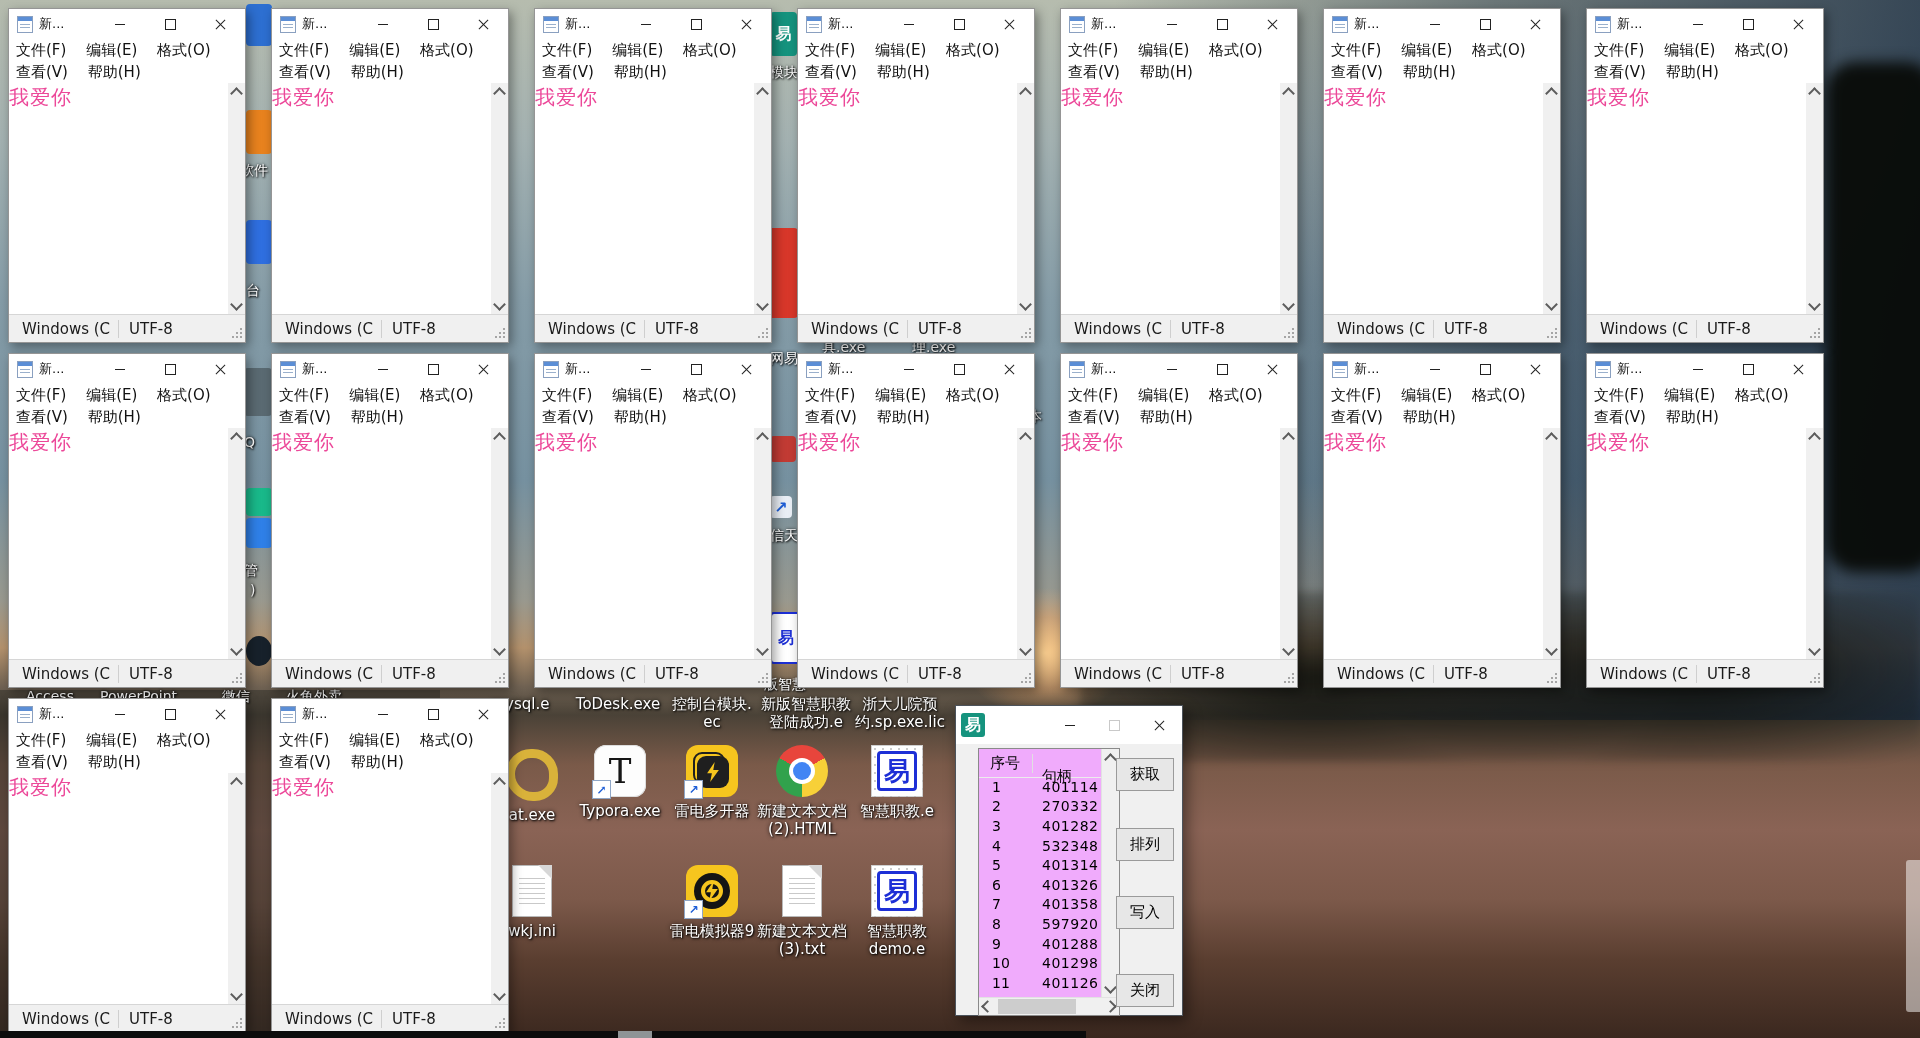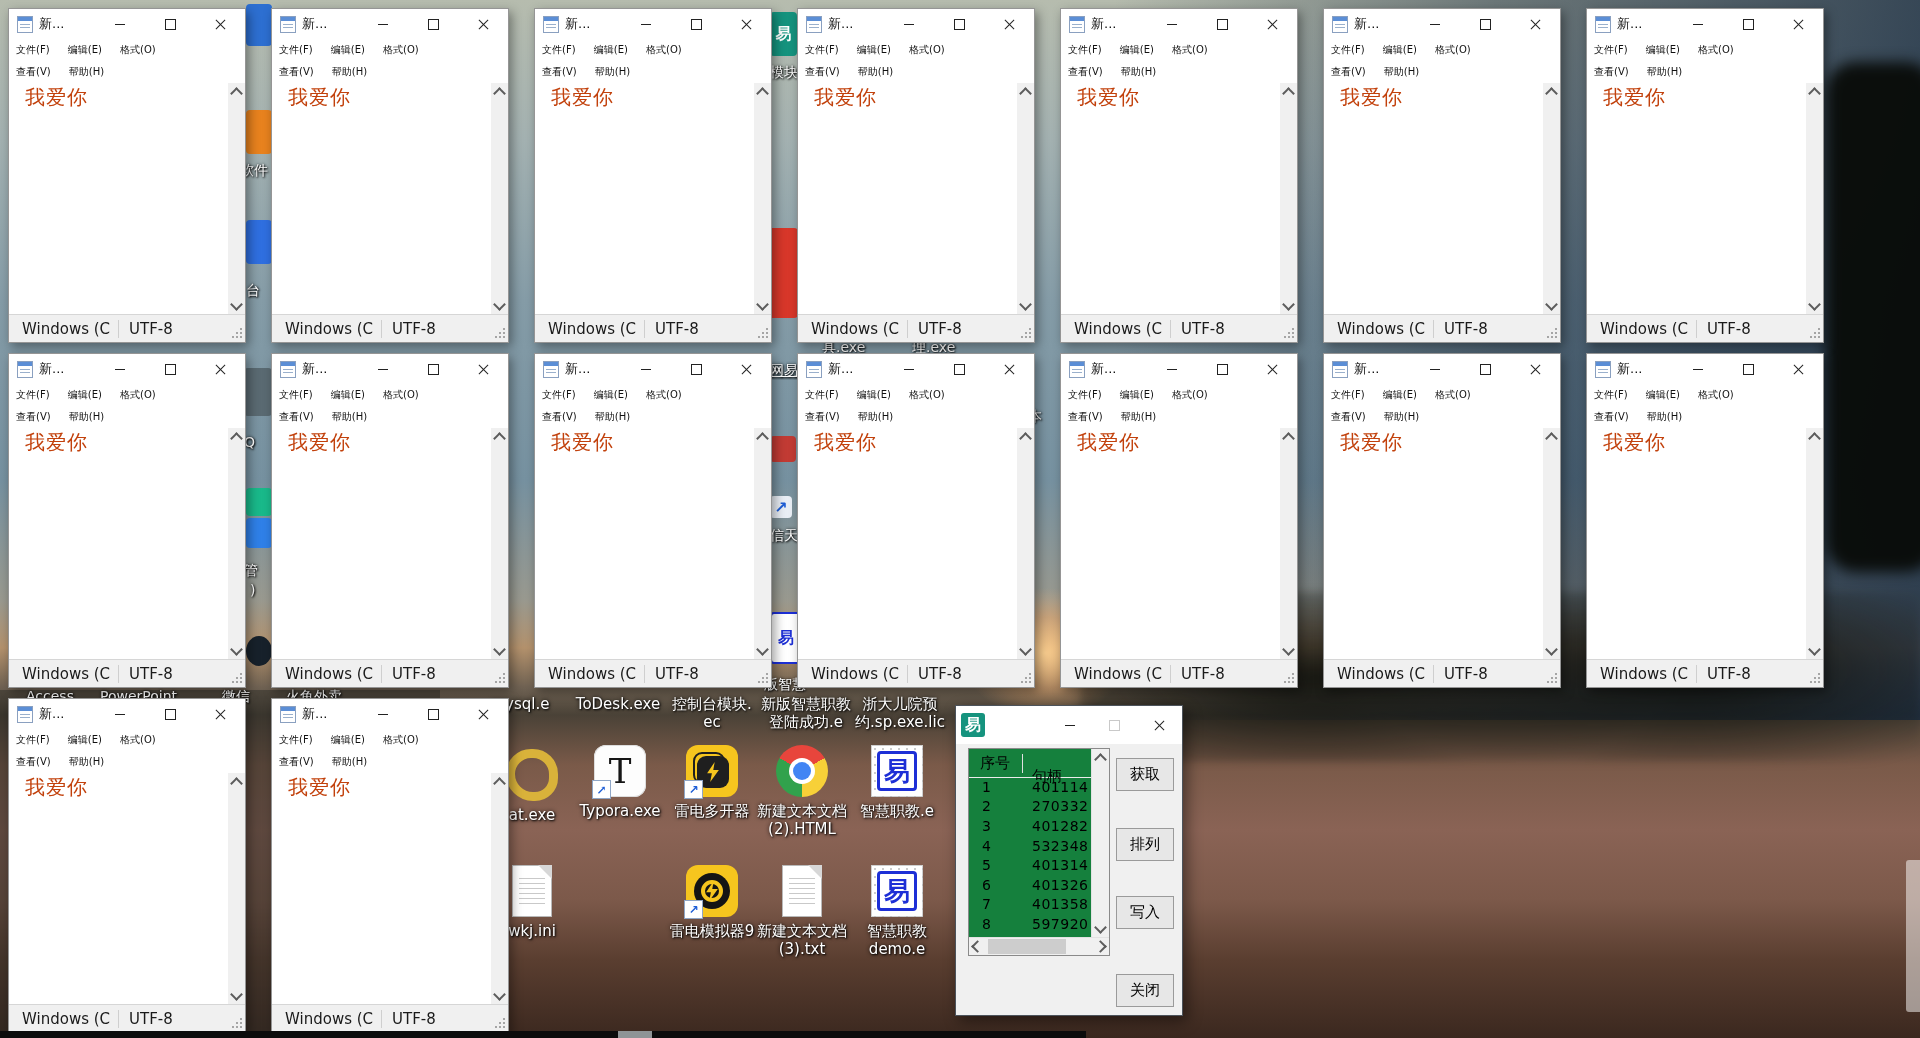--- a/index.html
+++ b/index.html
@@ -74,25 +74,25 @@
         background:repeating-linear-gradient(#9ab0cc 0 1px,#fff 1px 3px);}
   .np-title{font-size:13px;color:#111;flex:1 1 auto;white-space:nowrap;overflow:hidden;}
   .np-caption{display:flex;margin-left:auto;flex:0 0 auto;}
   .np-btn{width:50px;height:30px;display:flex;align-items:center;justify-content:center;}
   .glyph-min{width:10px;height:1px;background:#222;}
   .glyph-max{width:9px;height:9px;border:1px solid #222;}
   .glyph-x{position:relative;width:11px;height:11px;}
   .glyph-x::before,.glyph-x::after{content:"";position:absolute;left:-1px;top:5px;width:13px;height:1px;
         background:#222;}
   .glyph-x::before{transform:rotate(45deg);} .glyph-x::after{transform:rotate(-45deg);}
-  .np-menubar{font-size:10px;color:#111;padding-left:7px;background:#fff;}
+  .np-menubar{font-size:15px;color:#111;padding-left:7px;background:#fff;}
   .np-menurow{line-height:22px;height:22px;white-space:nowrap;}
   .np-menuitem{margin-right:15px;}
   .np-text{position:absolute;left:0;right:17px;top:74px;bottom:27px;background:#fff;
-        font-size:20px;color:#c2410c;padding:1px 0 0 16px;letter-spacing:1px;overflow:hidden;}
+        font-size:20px;color:#ec4899;padding:1px 0 0 0;letter-spacing:1px;overflow:hidden;}
   .np-scroll{position:absolute;right:0;top:74px;bottom:27px;width:17px;background:#f0f0f0;}
   .chev{position:absolute;left:4px;width:7px;height:7px;border-left:2px solid #5c5c5c;
         border-top:2px solid #5c5c5c;}
   .chev-up{top:6px;transform:rotate(45deg);} .chev-down{bottom:6px;transform:rotate(-135deg);}
   .np-status{position:absolute;left:0;right:0;bottom:0;height:27px;background:#f0f0f0;
         border-top:1px solid #d6d6d6;display:flex;align-items:center;font-size:15px;color:#1a1a1a;}
   .st-cell1{flex:0 0 96px;padding-left:13px;white-space:nowrap;overflow:hidden;}
   .st-div{width:1px;height:18px;background:#cfcfcf;flex:0 0 auto;}
   .st-cell2{padding:0 10px;white-space:nowrap;}
   .grip{position:absolute;right:2px;bottom:3px;width:2px;height:2px;background:#a5a5a5;
@@ -101,21 +101,21 @@
 
   
   .easy{position:absolute;left:955px;top:705px;width:228px;height:311px;background:#f0f0f0;
         border:1px solid #4c535b;box-sizing:border-box;box-shadow:4px 5px 14px rgba(0,0,0,.45);z-index:5;}
   .ez-titlebar{height:38px;background:#fff;display:flex;align-items:center;}
   .ez-appicon{width:24px;height:24px;margin-left:5px;background:#15937e;color:#fff;border-radius:3px;
         display:flex;align-items:center;justify-content:center;font-size:16px;font-weight:bold;}
   .ez-caption{display:flex;margin-left:auto;}
   .ez-btn{width:45px;height:38px;display:flex;align-items:center;justify-content:center;}
   .glyph-max.disabled{border-color:#c9c9c9;}
-  .ez-table{position:absolute;left:12px;top:42px;width:142px;height:208px;background:#15803d;
+  .ez-table{position:absolute;left:22px;top:42px;width:142px;height:268px;background:#f0abfc;
         border:1px solid #8a8a8a;box-sizing:border-box;}
   .ez-head{height:28px;display:flex;align-items:center;font-size:15px;color:#000;
         border-bottom:1px solid #ececec;margin-right:17px;}
   .ez-hc1{flex:0 0 54px;padding-left:11px;border-right:1px solid #e0e0e0;box-sizing:border-box;}
   .ez-hc2{padding-left:9px;margin-top:26px;}
   .ez-rows{position:absolute;left:0;right:17px;top:28px;bottom:17px;overflow:hidden;font-size:14px;}
   .ez-row{height:19.6px;display:flex;align-items:center;color:#000;}
   .ez-c1{flex:0 0 54px;padding-left:13px;box-sizing:border-box;}
   .ez-c2{padding-left:9px;letter-spacing:.5px;}
   .ez-vscroll{position:absolute;right:0;top:0;bottom:17px;width:17px;background:#f0f0f0;
@@ -223,21 +223,21 @@
         <div class="icon-label">智慧职教
 demo.e</div>
       </div>
       <div class="frag-label" style="left: 26px; top: 688px;">Access</div>
       <div class="frag-label" style="left: 100px; top: 688px;">PowerPoint</div>
       <div class="frag-label" style="left: 222px; top: 688px;">微信</div>
       <div class="frag-label" style="left: 286px; top: 688px;">火鱼外卖</div>
       <div class="frag-label" style="left: 822px; top: 339px;">具.exe</div>
       <div class="frag-label" style="left: 912px; top: 339px;">理.exe</div>
       <div class="frag-label" style="left: 770px; top: 64px;">模块</div>
-      <div class="frag-label" style="left: 770px; top: 362px; text-decoration: underline;">网易</div>
+      <div class="frag-label" style="left: 770px; top: 350px;">网易</div>
       <div class="frag-label" style="left: 770px; top: 527px;">信天</div>
       <div class="frag-label" style="left: 764px; top: 676px;">版智慧</div>
       <div class="frag-label" style="left: 1028px; top: 408px;">本</div>
       <div class="frag-label" style="left: 240px; top: 162px;">软件</div>
       <div class="frag-label" style="left: 246px; top: 282px;">台</div>
       <div class="frag-label" style="left: 244px; top: 434px;">Q</div>
       <div class="frag-label" style="left: 244px; top: 562px;">管</div>
       <div class="frag-label" style="left: 250px; top: 582px;">)</div>
       <div class="chip" style="left: 246px; top: 4px; width: 26px; height: 42px; background: rgb(45, 111, 209);"></div>
       <div class="chip" style="left: 246px; top: 110px; width: 26px; height: 44px; background: rgb(232, 130, 30);"></div>

